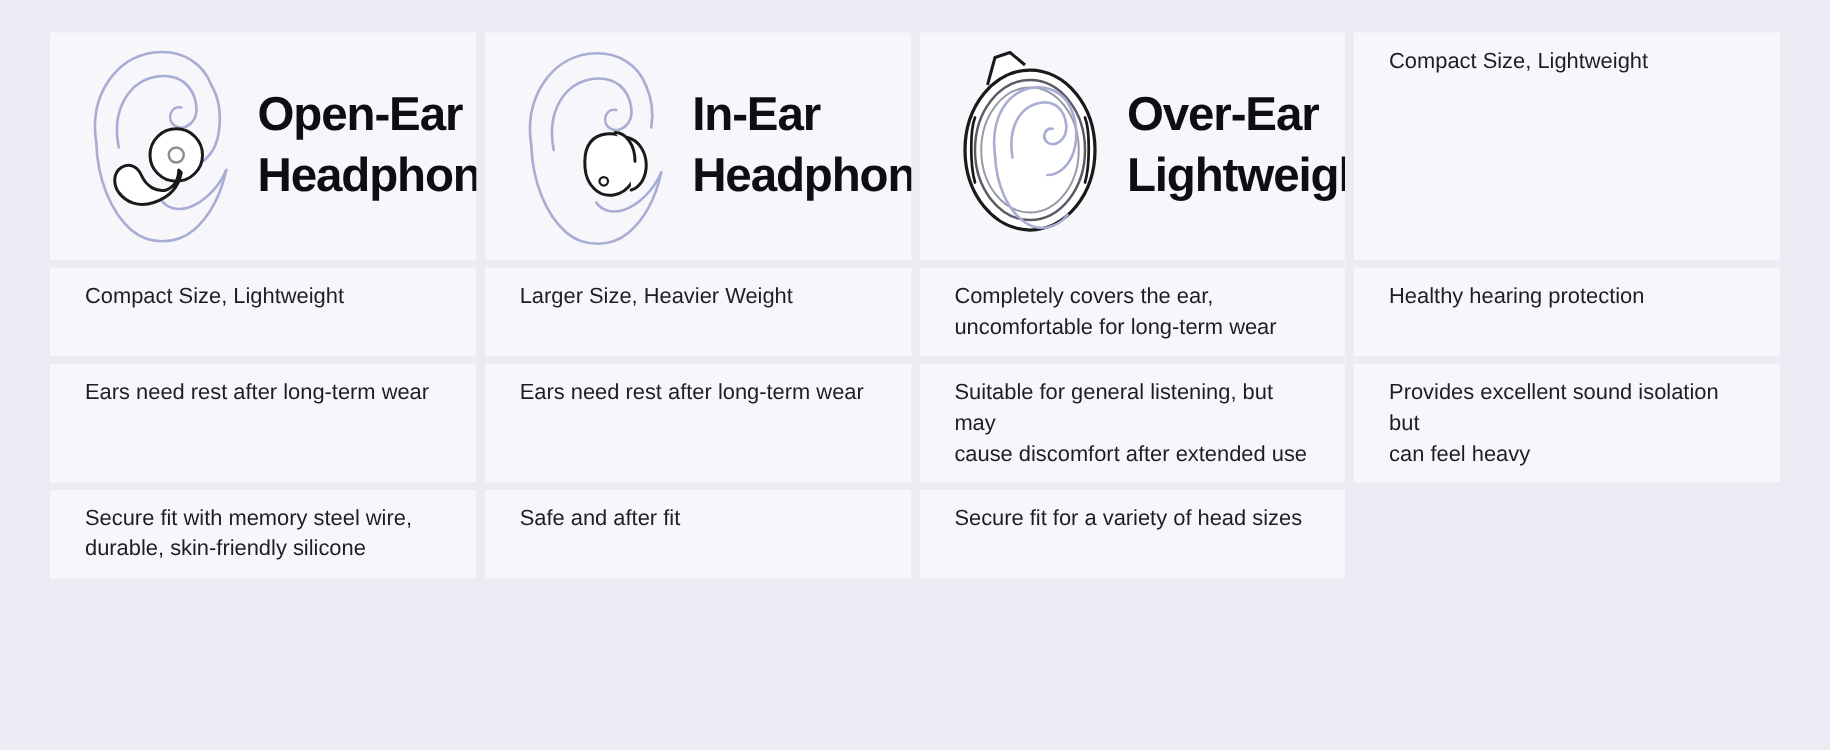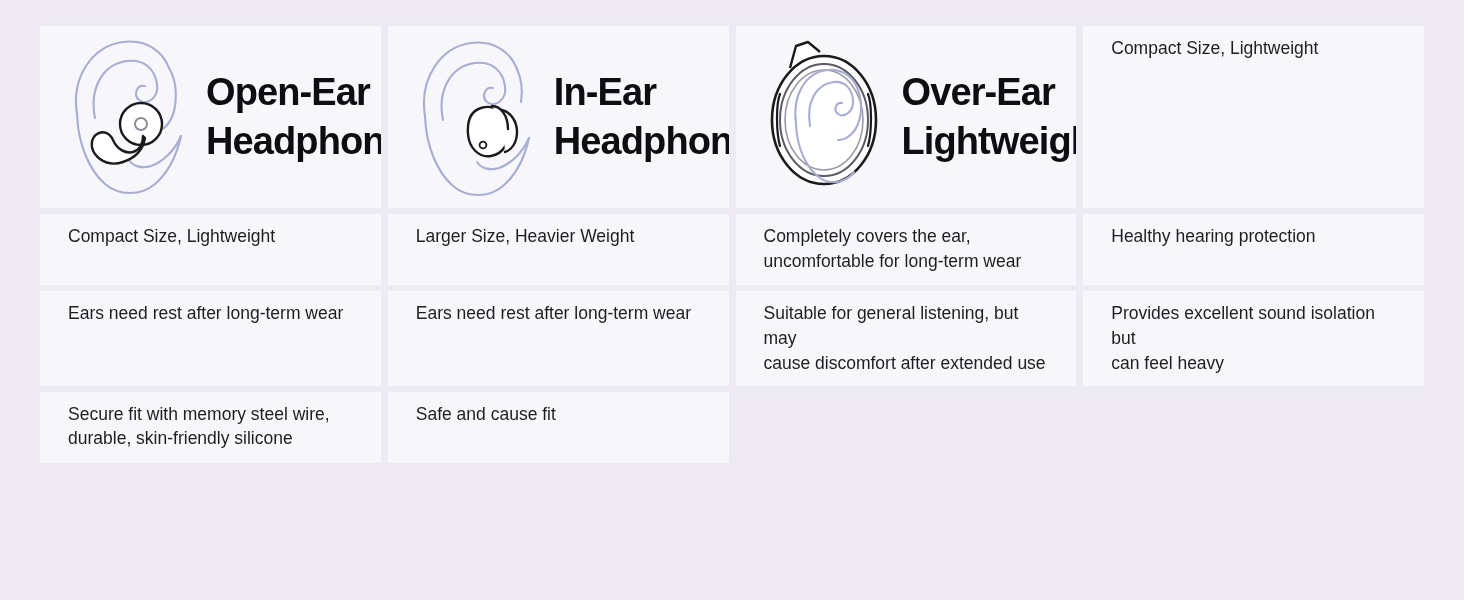--- a/index.html
+++ b/index.html
@@ -183,16 +183,19 @@
   <div class="body-cell cell-row-tall">
     <span class="body-text">Provides excellent sound isolation but
 can feel heavy</span>
   </div>
 
   <div class="body-cell cell-row-tall">
     <span class="body-text">Secure fit with memory steel wire,
 durable, skin-friendly silicone</span>
   </div>
   <div class="body-cell cell-row-tall">
-    <span class="body-text">Safe and cause fit</span>
+    <span class="body-text">Safe and after fit</span>
+  </div>
+  <div class="body-cell cell-row-tall">
+    <span class="body-text">Secure fit for a variety of head sizes</span>
   </div>
 
 </div>
 
 </body></html>

